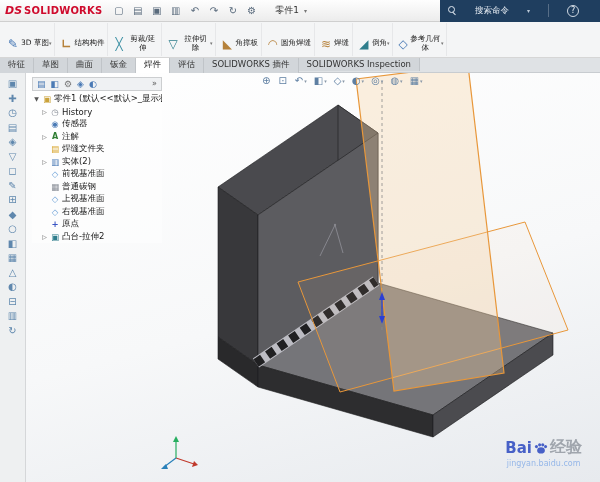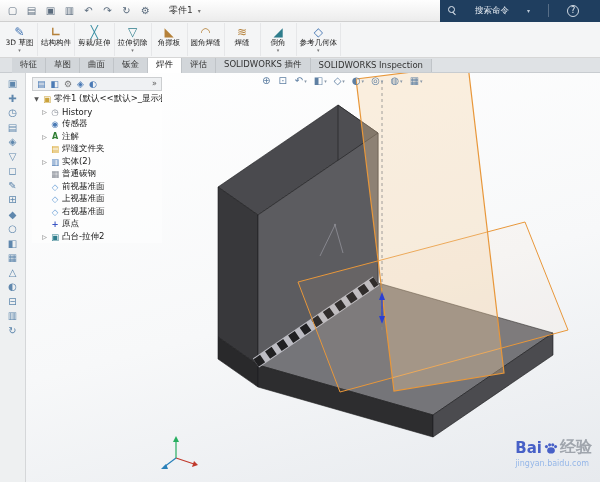--- a/index.html
+++ b/index.html
@@ -23,28 +23,28 @@
   .mag::before{content:"";position:absolute;width:5px;height:5px;border:1.2px solid #dfe7f0;border-radius:50%;left:0;top:0}
   .mag::after{content:"";position:absolute;width:4px;height:1.2px;background:#dfe7f0;transform:rotate(45deg);left:4px;top:7px}
   .search-text{font-size:8.5px;white-space:nowrap}
   .search-caret{font-size:6px;color:#b9c7d6}
   .search-sep{width:1px;height:13px;background:rgba(255,255,255,.25)}
   .help-badge{width:12px;height:12px;border:1px solid #cfd8e2;border-radius:50%;font-size:8px;
     display:flex;align-items:center;justify-content:center;color:#eef3f8}
 
   
   .ribbon{height:36px;background:#f4f5f6;border-bottom:1px solid #d6d6d6;display:flex;align-items:stretch;padding:1px 2px}
-  .rb{display:flex;flex-direction:column;align-items:center;justify-content:flex-start;
-    padding:2px 3px 0;min-width:36px;max-width:54px;border-right:1px solid #e6e7e9}
+  .rb{display:flex;flex-direction:row;align-items:center;justify-content:flex-start;
+    padding:8px 3px 0;min-width:36px;max-width:54px;border-right:1px solid #e6e7e9}
   .rb-icon{width:16px;height:14px;display:flex;align-items:center;justify-content:center;font-size:12px;line-height:1}
   .rb-label{font-size:7.5px;line-height:1.15;text-align:center;color:#222}
   .rb-arrow{font-size:5px;color:#777;line-height:1}
 
   
-  .tabs{height:15px;background:#dfe2e5;display:flex;align-items:center;padding-left:12px;border-bottom:1px solid #c8ccd0}
+  .tabs{height:15px;background:#dfe2e5;display:flex;align-items:flex-start;padding-left:0;border-bottom:1px solid #c8ccd0}
   .tab{font-size:8.5px;padding:1px 8px 2px;background:#d2d6da;color:#333;border-right:1px solid #c0c4c8;white-space:nowrap}
   .tab[data-active="true"]{background:#ffffff;color:#111}
 
   
   .main{display:flex;height:409px}
   .left-toolbar{width:26px;background:#eef0f1;border-right:1px solid #d5d7d9;
     display:flex;flex-direction:column;align-items:center;padding-top:6px;gap:4.5px;flex:0 0 auto}
   .lti{font-size:10px;color:#5f87ad;line-height:1}
   .viewport{flex:1;position:relative;overflow:hidden;
     background:linear-gradient(165deg,#ffffff 0%,#f7f8f9 55%,#e7eaee 100%)}
@@ -88,30 +88,34 @@
   [data-name="sensors-icon"]::before{content:"◉";color:#4a7ab5}
   [data-name="annotations-icon"]::before{content:"A";color:#2e7d32;font-weight:bold;font-size:8px}
   [data-name="weld-folder-icon"]::before{content:"▤";color:#d8a62e}
   [data-name="bodies-folder-icon"]::before{content:"▥";color:#4a7ab5}
   [data-name="material-icon"]::before{content:"▦";color:#8a8f98}
   [data-name="plane-icon"]::before{content:"◇";color:#6fa3d8}
   [data-name="origin-icon"]::before{content:"+";color:#3a55c4;font-weight:bold}
   [data-name="boss-extrude-icon"]::before{content:"▣";color:#2e7d8c}
 
   
-  .watermark{position:absolute;right:8px;bottom:14px;text-align:left;opacity:.92}
+  .watermark{position:absolute;right:18px;bottom:14px;text-align:center;opacity:.92}
   .wm-row{display:flex;align-items:center;gap:2px;justify-content:flex-end}
   .wm-brand{font-size:15px;font-weight:bold;color:#3a55c4}
   .wm-suffix{font-size:16px;font-weight:bold;color:#9aa0a8}
   .wm-url{font-size:8px;color:#8fb3e8;margin-top:1px}
 </style>
 </head>
 <body>
 
 <div class="titlebar" data-name="title-bar">
+  <div class="logo" data-name="solidworks-logo">
+    <span class="logo-ds" data-name="logo-ds-icon">DS</span>
+    <span class="logo-sw" data-name="logo-text">SOLIDWORKS</span>
+  </div>
   <div class="tb-icons" data-name="titlebar-toolbar">
 
       <span class="tbi" data-name="new-document-icon">▢</span>
 
       <span class="tbi" data-name="open-document-icon">▤</span>
 
       <span class="tbi" data-name="save-icon">▣</span>
 
       <span class="tbi" data-name="print-icon">▥</span>
 
@@ -395,28 +399,28 @@
             </div>
 
             <div class="tree-row child" data-name="tree-item">
               <span class="tr-arrow" data-name="expand-arrow-icon">▷</span>
               <span class="tr-icon" data-name="bodies-folder-icon"></span>
               <span class="tr-label" data-name="tree-item-label">实体(2)</span>
             </div>
 
             <div class="tree-row child" data-name="tree-item">
               <span class="tr-arrow" data-name="expand-arrow-icon"></span>
+              <span class="tr-icon" data-name="plane-icon"></span>
+              <span class="tr-label" data-name="tree-item-label">前视基准面</span>
+            </div>
+
+            <div class="tree-row child" data-name="tree-item">
+              <span class="tr-arrow" data-name="expand-arrow-icon"></span>
               <span class="tr-icon" data-name="material-icon"></span>
               <span class="tr-label" data-name="tree-item-label">普通碳钢</span>
-            </div>
-
-            <div class="tree-row child" data-name="tree-item">
-              <span class="tr-arrow" data-name="expand-arrow-icon"></span>
-              <span class="tr-icon" data-name="plane-icon"></span>
-              <span class="tr-label" data-name="tree-item-label">前视基准面</span>
             </div>
 
             <div class="tree-row child" data-name="tree-item">
               <span class="tr-arrow" data-name="expand-arrow-icon"></span>
               <span class="tr-icon" data-name="plane-icon"></span>
               <span class="tr-label" data-name="tree-item-label">上视基准面</span>
             </div>
 
             <div class="tree-row child" data-name="tree-item">
               <span class="tr-arrow" data-name="expand-arrow-icon"></span>

